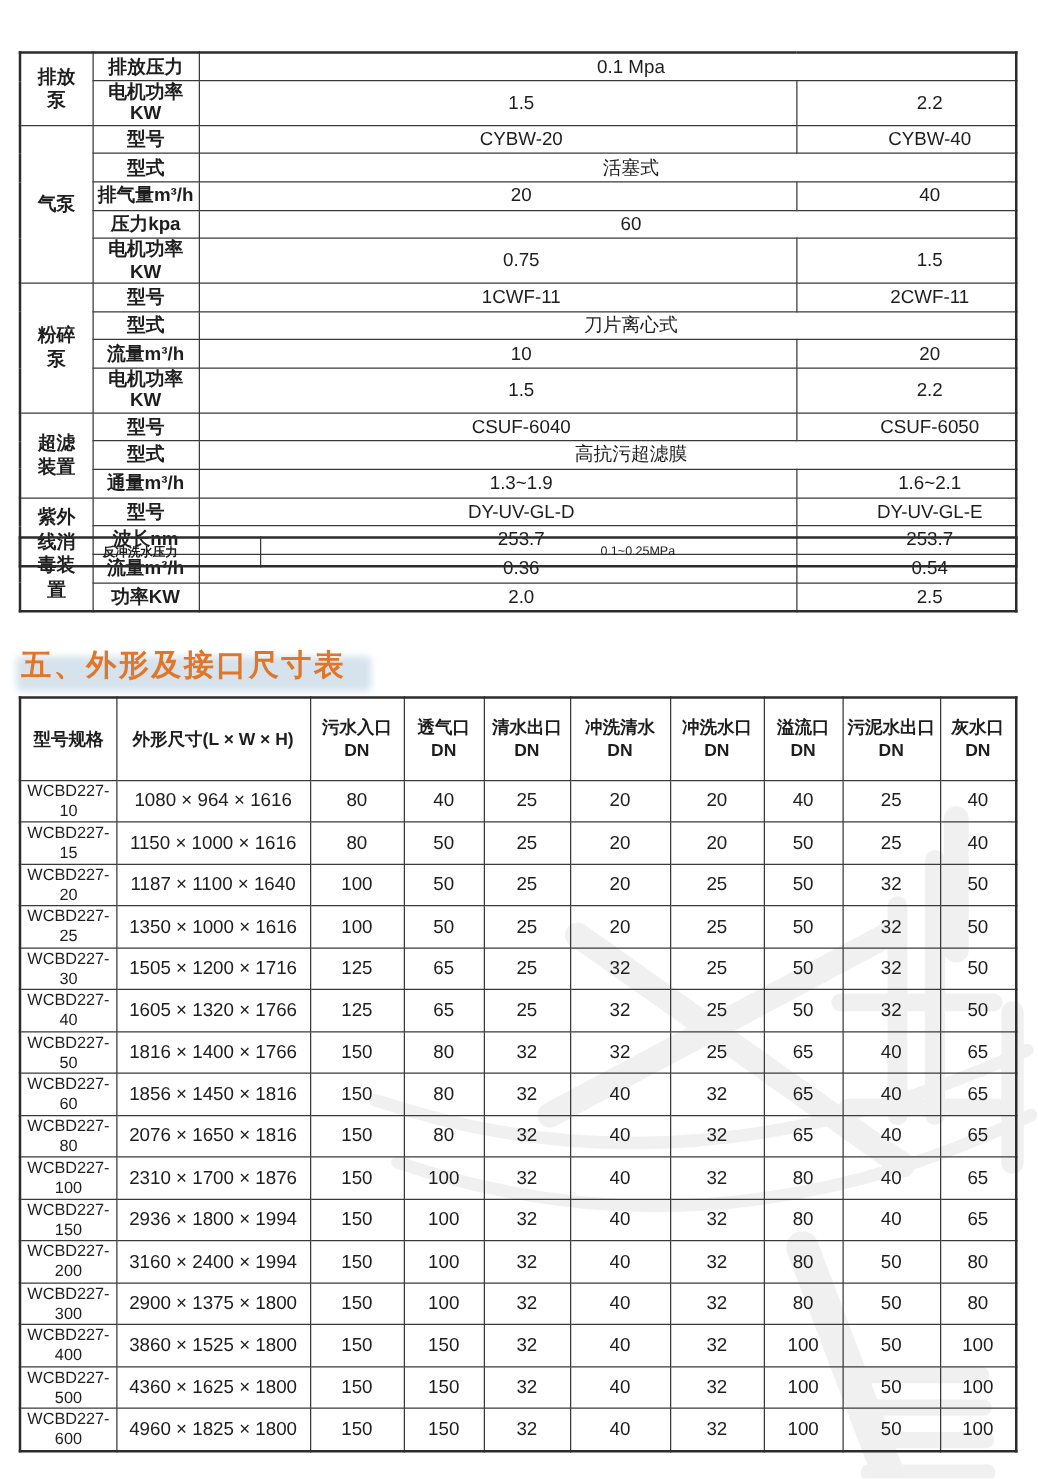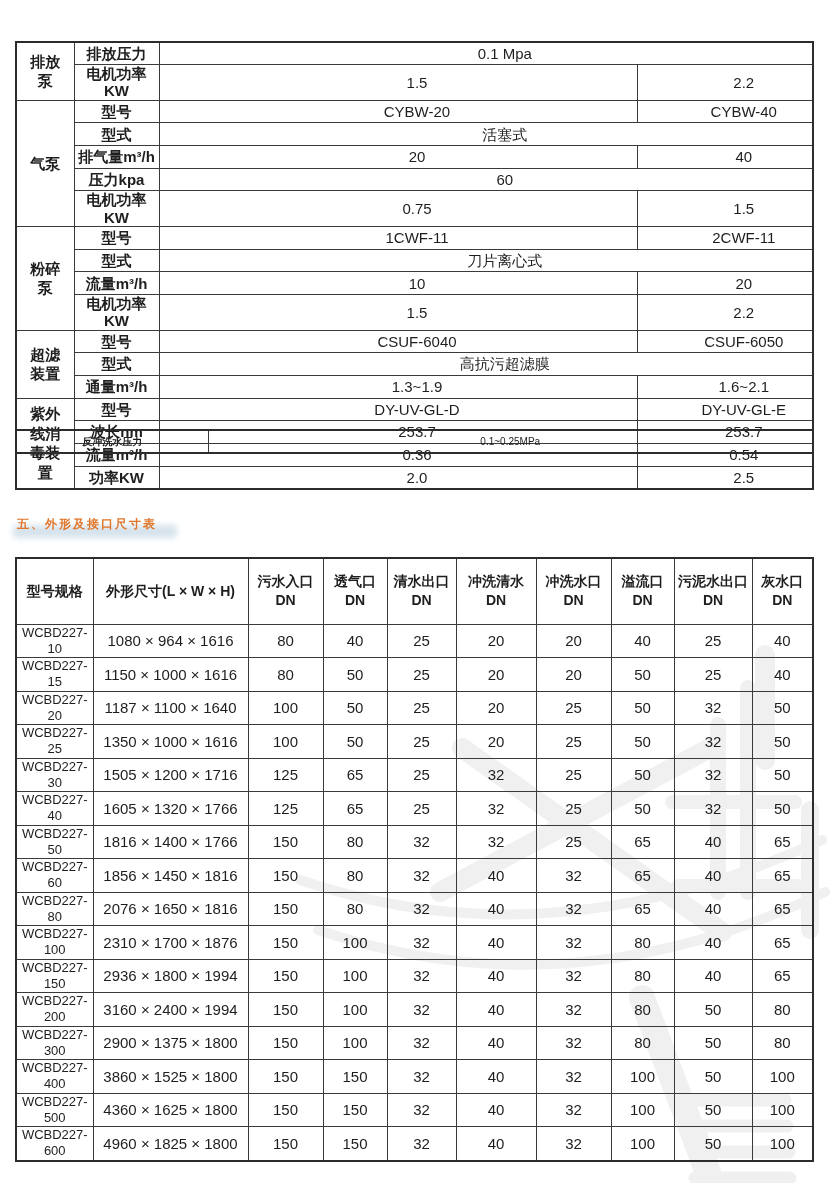--- a/index.html
+++ b/index.html
@@ -20,21 +20,21 @@
   .spec td.lbl{font-weight:700;}
   .spec td.val{font-weight:400;padding-left:40px;}
 
   
   .sys{left:15px;top:429px;width:797px;border:2.2px solid #2c2c2c;}
   .sys tr{height:23.3px;}
   .sys td{font-size:10px;}
   .sys td.lbl{font-weight:700;}
 
   
-  .heading{position:absolute;left:15px;top:514px;z-index:1;font-size:12px;font-weight:700;color:#e0762a;letter-spacing:2px;}
+  .heading{position:absolute;left:15px;top:514px;z-index:1;font-size:24px;font-weight:700;color:#e0762a;letter-spacing:2px;}
   .heading .hl{position:relative;display:inline-block;padding:2px 6px 4px 2px;}
   .heading .hl::before{content:"";position:absolute;left:-2px;right:-14px;top:11px;bottom:-1px;
     background:#d6e3ec;filter:blur(3px);border-radius:4px;z-index:-1;}
 
   
   .dims{left:15px;top:557px;width:797px;border:2.2px solid #2c2c2c;}
   .dims thead tr{height:66px;}
   .dims tbody tr{height:33px;}
   .dims th{font-size:14px;font-weight:700;white-space:pre-line;line-height:1.35;}
   .dims td.model{font-size:13px;font-weight:400;white-space:pre-line;line-height:1.25;}

